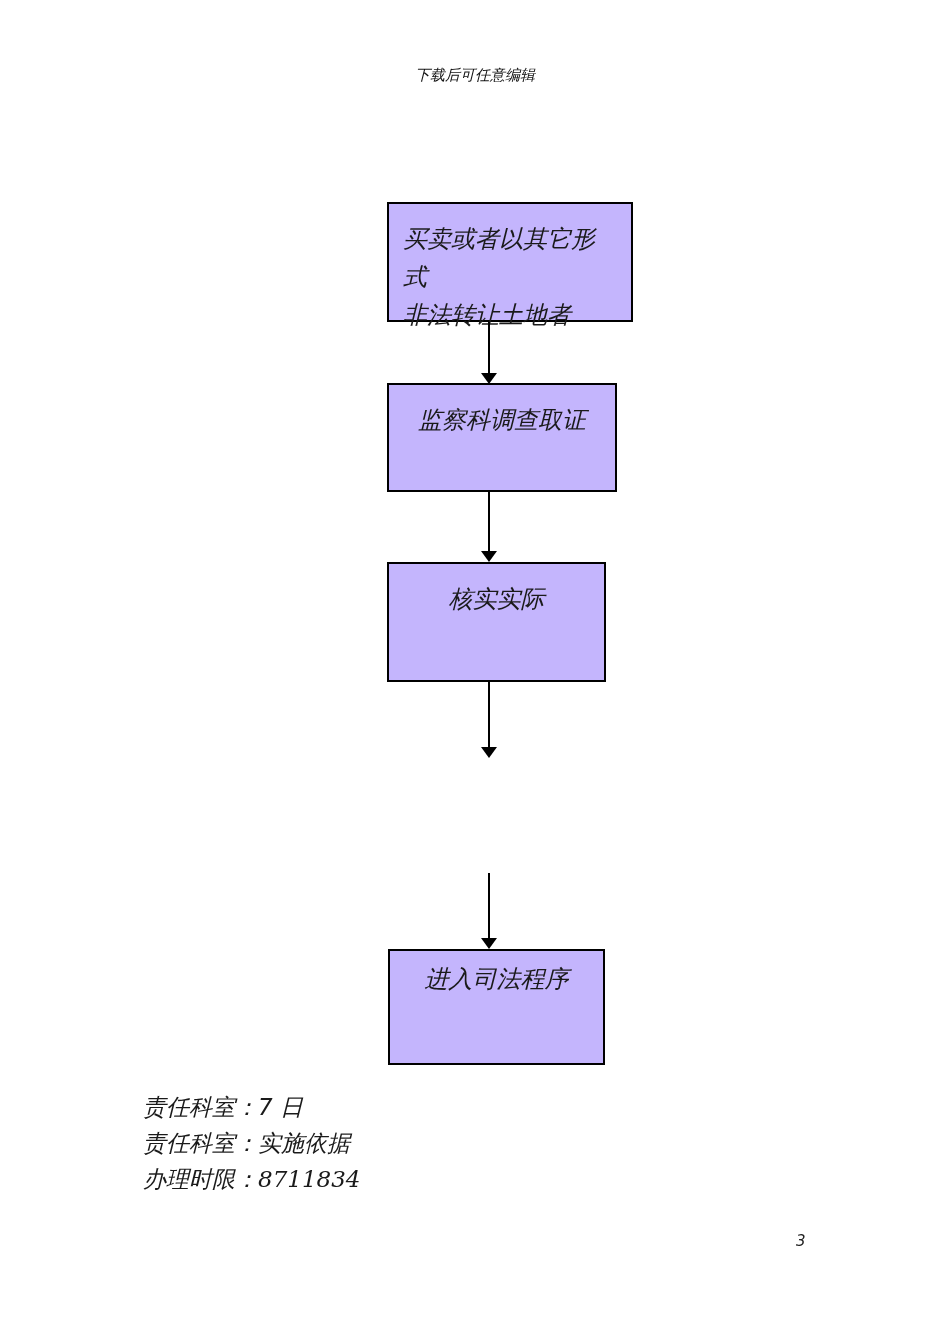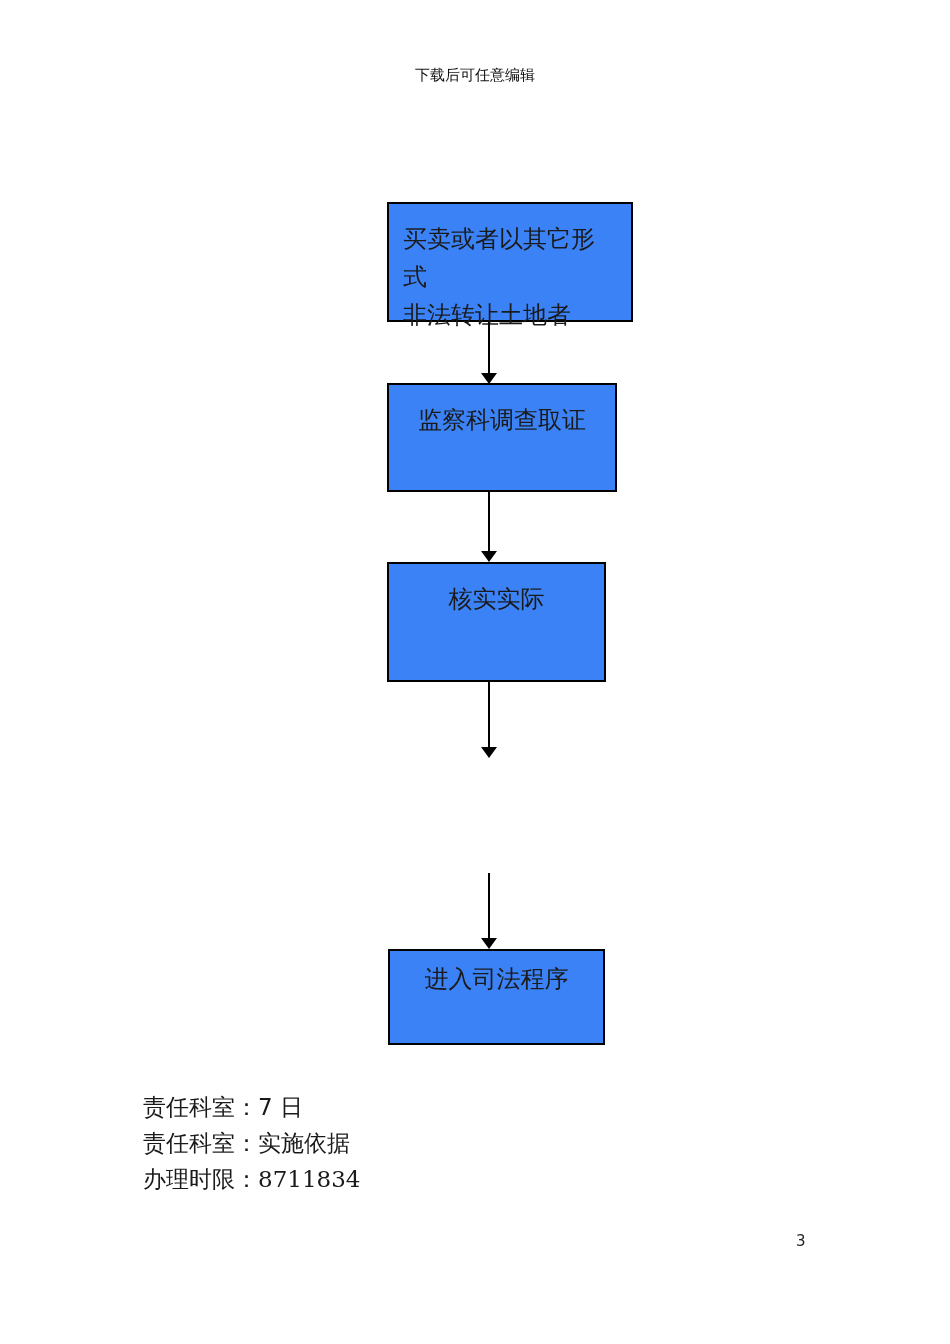--- a/index.html
+++ b/index.html
@@ -1,15 +1,15 @@
 <!DOCTYPE html>
 <html><head>
 <meta charset="utf-8">
 <style>
-  * { margin: 0; padding: 0; box-sizing: border-box; }
+  * { margin: 0; padding: 0; box-sizing: border-box; font-style: italic; }
   html, body { background: #ffffff; }
   .page {
     position: relative;
     width: 950px;
     height: 1344px;
     background: #ffffff;
     color: #000000;
     font-family: "DejaVu Sans", sans-serif;
     overflow: hidden;
   }
@@ -34,30 +34,30 @@
     letter-spacing: 0px;
   }
   .flowchart {
     position: absolute;
     left: 0; top: 0;
     width: 100%; height: 100%;
   }
   .node {
     position: absolute;
     border: 2px solid #000000;
-    background: #3b82f6;
+    background: #c4b5fd;
     font-size: 24px;
     line-height: 38px;
     color: #1a1a1a;
   }
   .n1 { left: 387px; top: 202px; width: 246px; height: 120px; text-align: left; padding: 16px 14px 0 14px; }
   .n2 { left: 387px; top: 383px; width: 230px; height: 109px; text-align: center; padding-top: 16px; }
   .n3 { left: 387px; top: 562px; width: 219px; height: 120px; text-align: center; padding-top: 16px; }
   .n4 { left: 387px; top: 758px; width: 216px; height: 115px; text-align: center; padding-top: 7px; }
-  .n5 { left: 388px; top: 949px; width: 217px; height: 96px; text-align: center; padding-top: 9px; }
+  .n5 { left: 388px; top: 949px; width: 217px; height: 116px; text-align: center; padding-top: 9px; }
   .arrow {
     position: absolute;
     left: 481px;
     width: 16px;
   }
   .arrow::before {
     content: "";
     position: absolute;
     left: 7px;
     top: 0;

